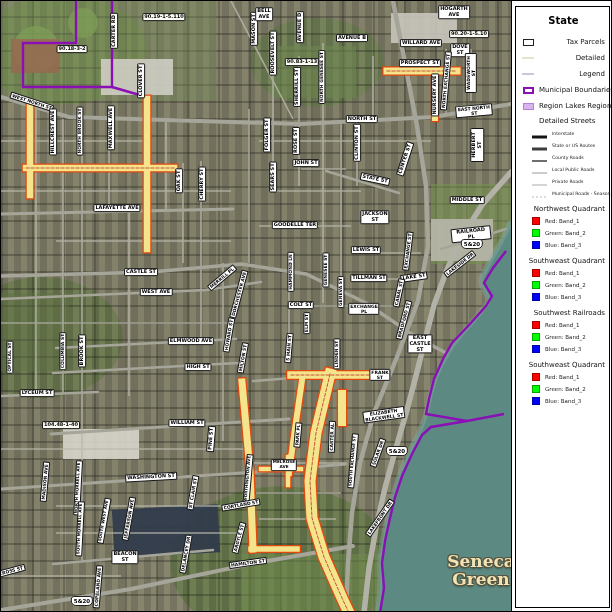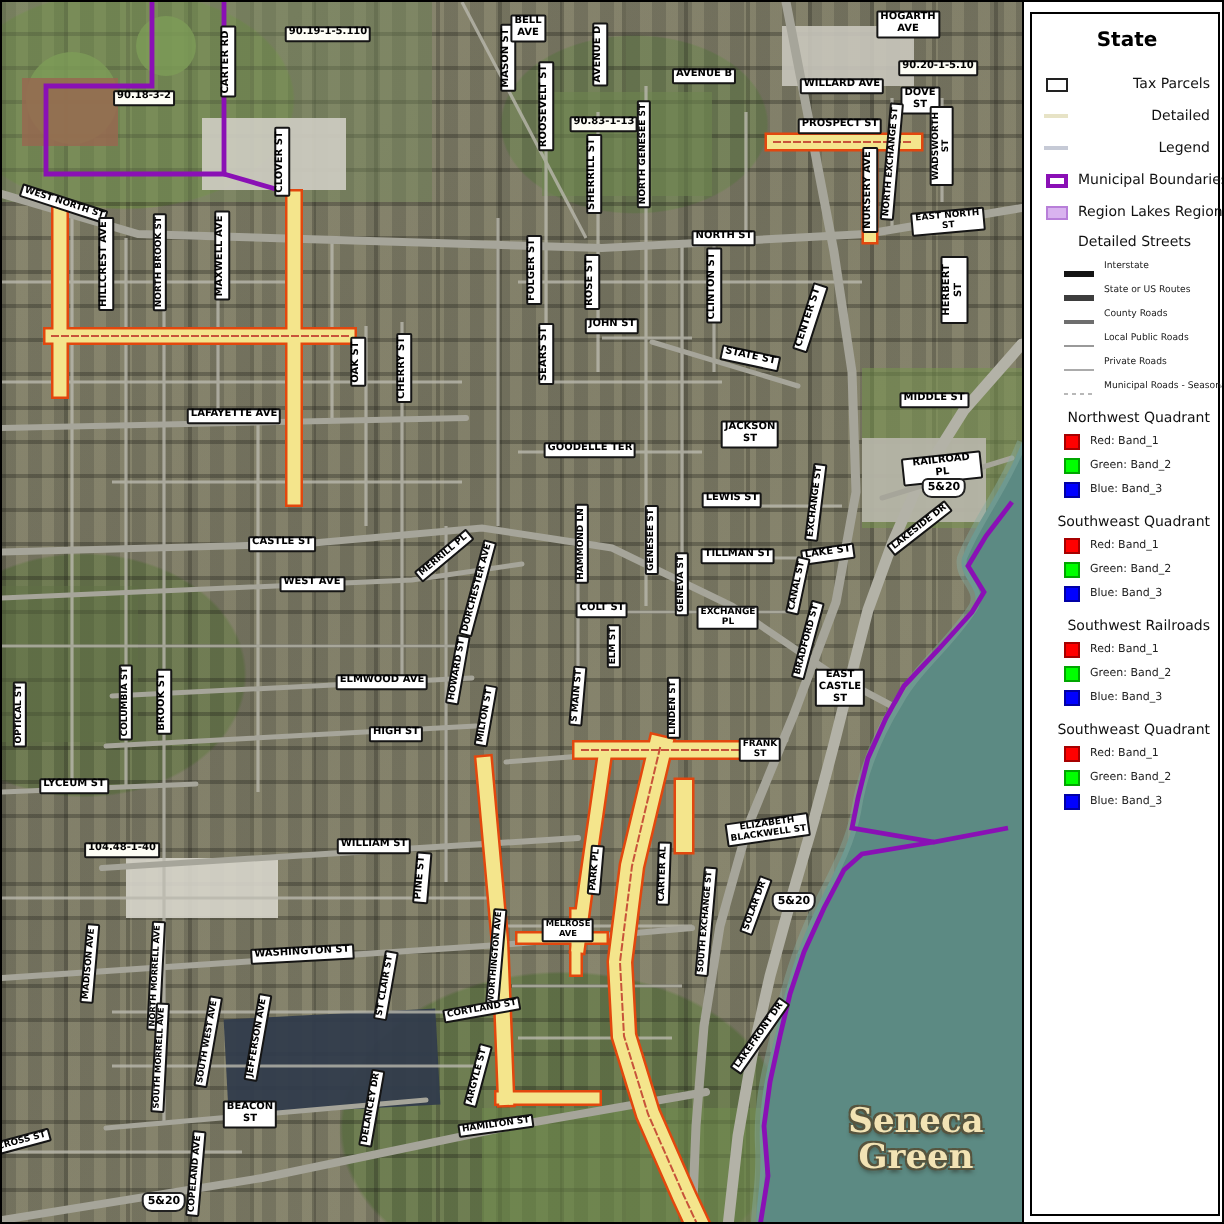--- a/index.html
+++ b/index.html
@@ -282,21 +282,21 @@
         <div class="lbl parcel" style="left: 163px; top: 16px; transform: translate(-50%, -50%) rotate(0deg);">90.19-1-5.110</div>
         <div class="lbl parcel" style="left: 71px; top: 48px; transform: translate(-50%, -50%) rotate(0deg);">90.18-3-2</div>
         <div class="lbl parcel" style="left: 468px; top: 33px; transform: translate(-50%, -50%) rotate(0deg);">90.20-1-5.10</div>
         <div class="lbl parcel" style="left: 301px; top: 61px; transform: translate(-50%, -50%) rotate(0deg);">90.83-1-13</div>
         <div class="lbl parcel" style="left: 60px; top: 424px; transform: translate(-50%, -50%) rotate(0deg);">104.48-1-40</div>
         <div class="shield" style="left: 471px; top: 243px;">5&amp;20</div>
         <div class="shield" style="left: 396px; top: 450px;">5&amp;20</div>
         <div class="shield" style="left: 81px; top: 600px;">5&amp;20</div>
       </div>
 
-    <div id="county" style="left: 457px; top: 570px;">
+    <div id="county" style="left: 480px; top: 570px;">
       <div>Seneca</div>
       <div>Green</div>
     </div>
   </div>
 
   <aside id="legendPanel">
     <div id="legendBox">
       <div id="legendTitle">State</div>
       <div id="legendItems">
           <div class="lg-row">

